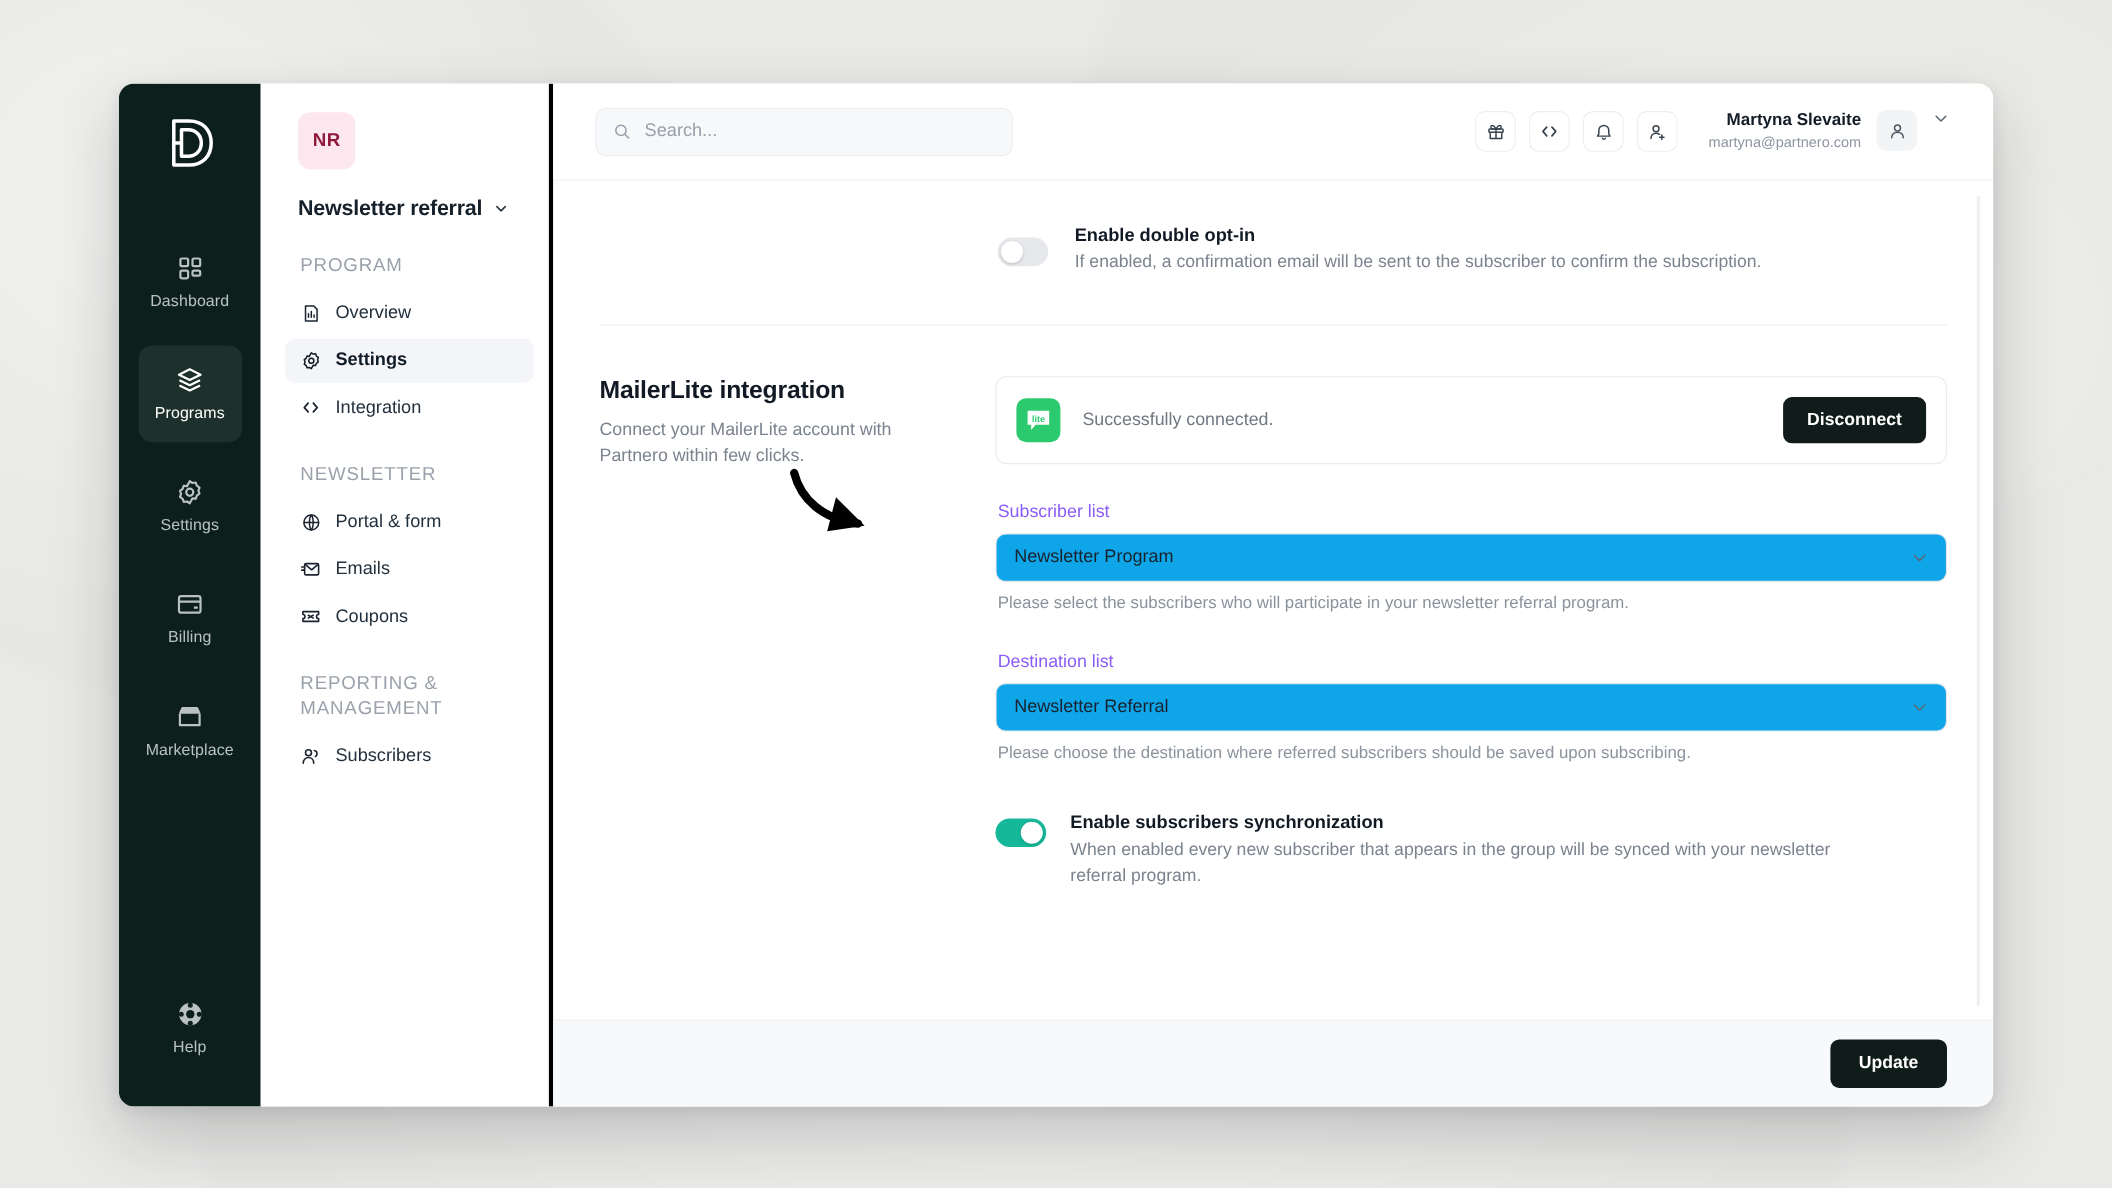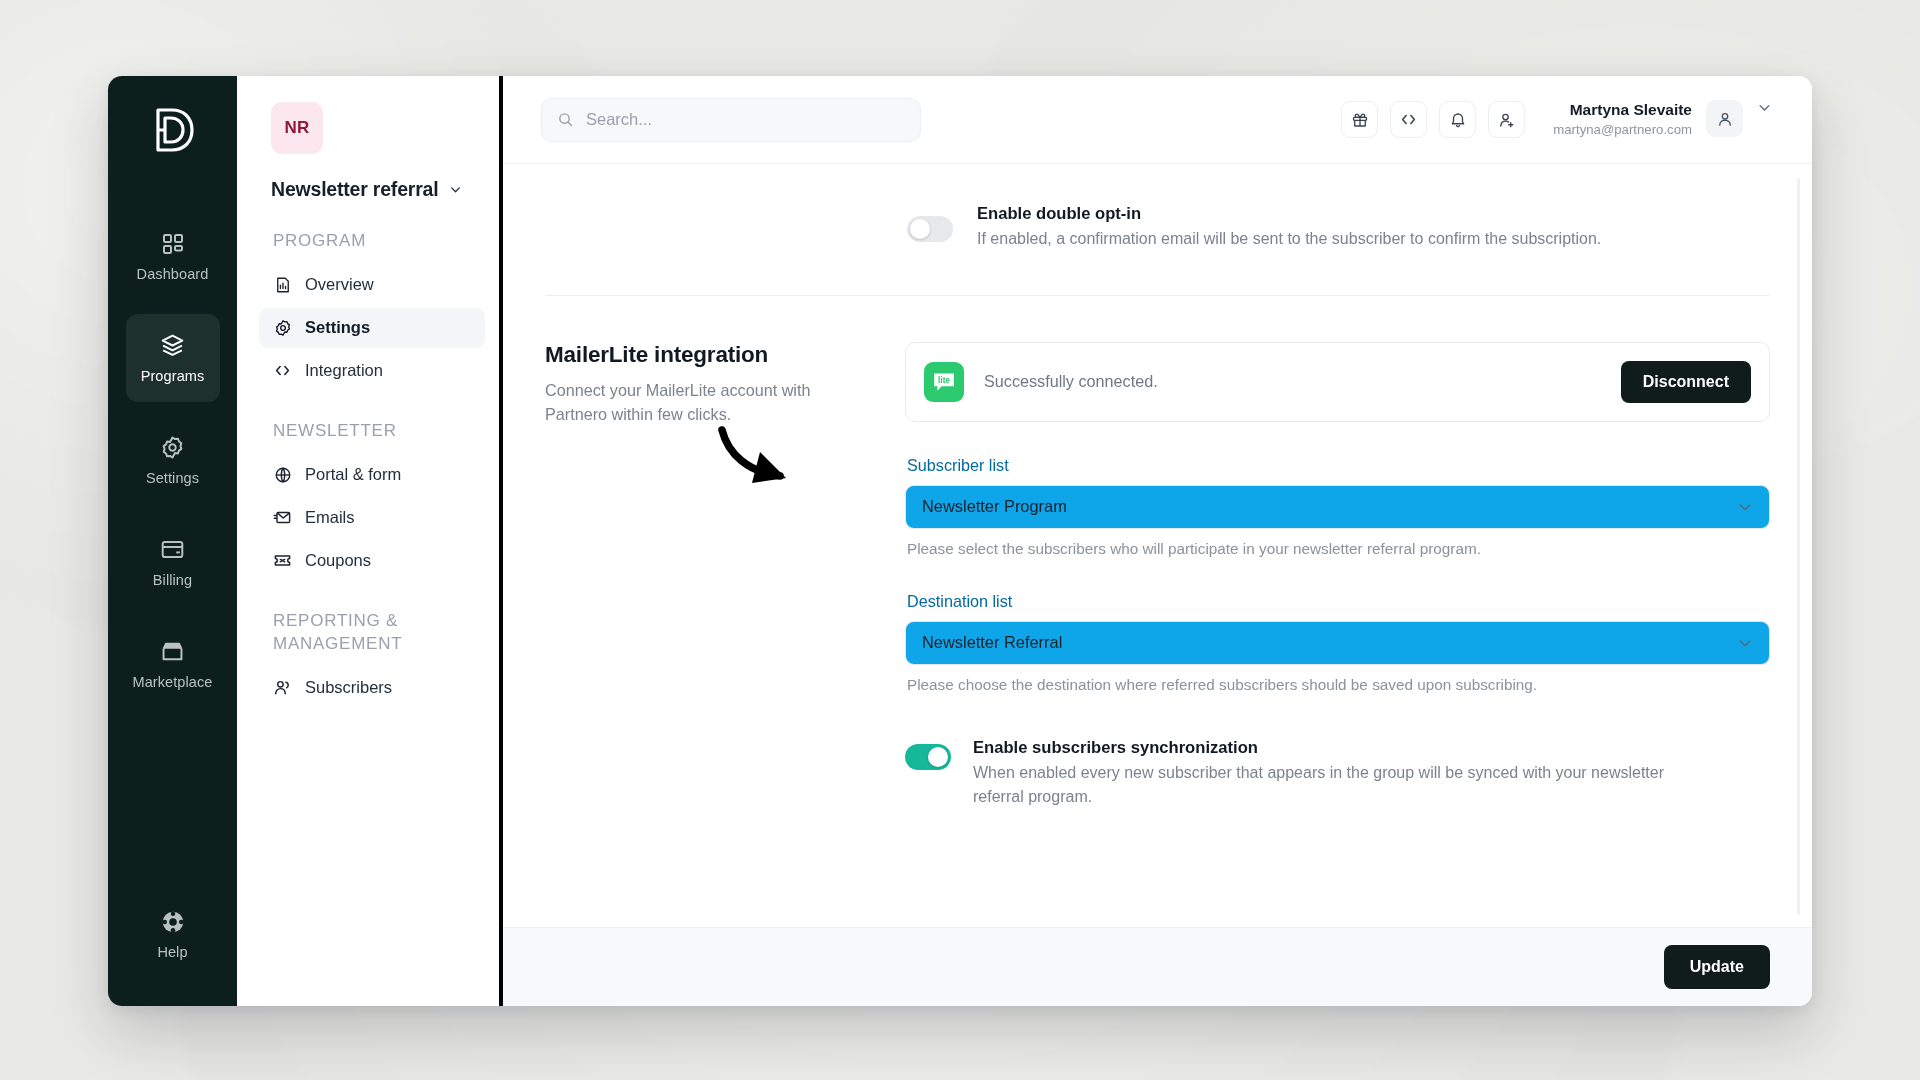--- a/index.html
+++ b/index.html
@@ -199,21 +199,21 @@
     width: 40px; height: 40px; border-radius: 9px; background: #2cca6e;
     display: flex; align-items: center; justify-content: center; flex: 0 0 40px;
   }
   .conn-text { font-size: 16.2px; color: #6f7883; flex: 1 1 auto; }
   .btn-dark {
     background: #0f1c1a; color: #fff; border: 0; border-radius: 8px;
     font-family: inherit; font-size: 16px; font-weight: 700;
     padding: 12px 22px; cursor: pointer;
   }
 
-  .field-label { font-size: 16.2px; color: #0369a1; margin: 34px 0 10px 2px; }
+  .field-label { font-size: 16.2px; color: #8b5cf6; margin: 34px 0 10px 2px; }
   .select-box {
     height: 44px; border: 1px solid #e3e5e9; border-radius: 9px;
     display: flex; align-items: center; padding: 0 16px;
     background: #0ea5e9; cursor: pointer;
   }
   .select-value { flex: 1 1 auto; font-size: 16.4px; color: #18222d; }
   .select-chev { color: #5d6670; display: flex; }
   .field-help { font-size: 15.3px; color: #8a929c; margin: 11px 0 0 2px; }
 
   .row-sync { display: flex; gap: 22px; align-items: flex-start; margin-top: 42px; padding-bottom: 28px; }

